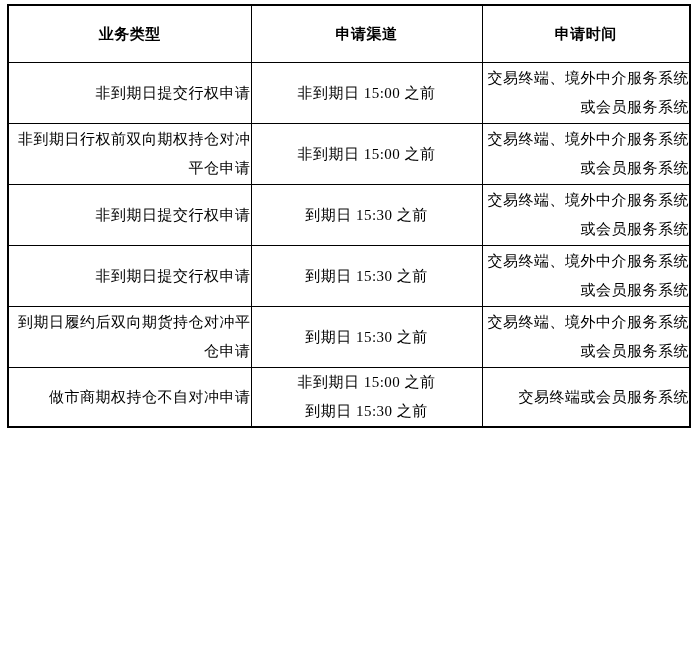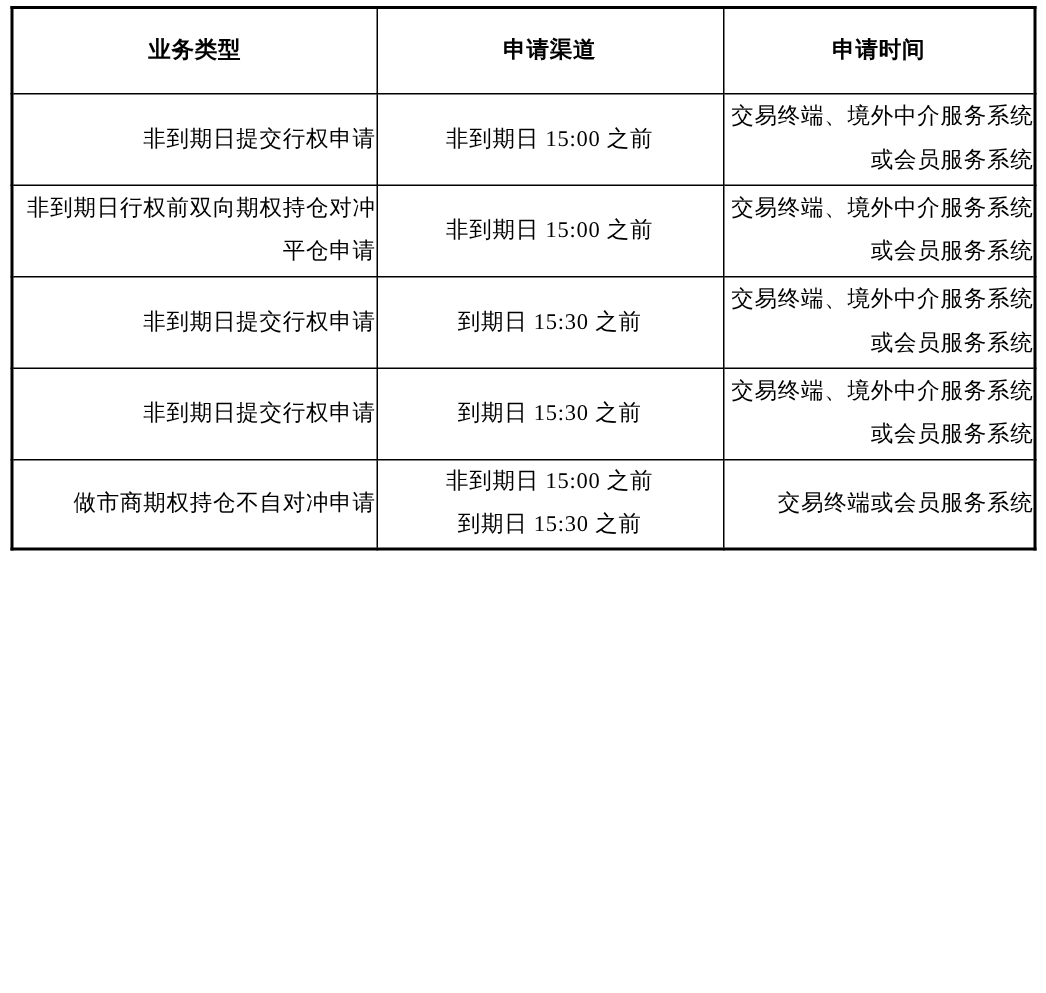--- a/index.html
+++ b/index.html
@@ -101,20 +101,25 @@
       <tr>
         <td class="cell-type">非到期日提交行权申请</td>
         <td class="cell-time">到期日 15:30 之前</td>
         <td class="cell-channel">交易终端、境外中介服务系统或会员服务系统</td>
       </tr>
       <tr>
         <td class="cell-type">非到期日提交行权申请</td>
         <td class="cell-time">到期日 15:30 之前</td>
         <td class="cell-channel">交易终端、境外中介服务系统或会员服务系统</td>
       </tr>
+      <tr>
+        <td class="cell-type">到期日履约后双向期货持仓对冲平仓申请</td>
+        <td class="cell-time">到期日 15:30 之前</td>
+        <td class="cell-channel">交易终端、境外中介服务系统或会员服务系统</td>
+      </tr>
       <tr class="last-row">
         <td class="cell-type">做市商期权持仓不自对冲申请</td>
         <td class="cell-time">
           <span class="time-line">非到期日 15:00 之前</span>
           <span class="time-line">到期日 15:30 之前</span>
         </td>
         <td class="cell-channel">交易终端或会员服务系统</td>
       </tr>
     </tbody>
   </table>

